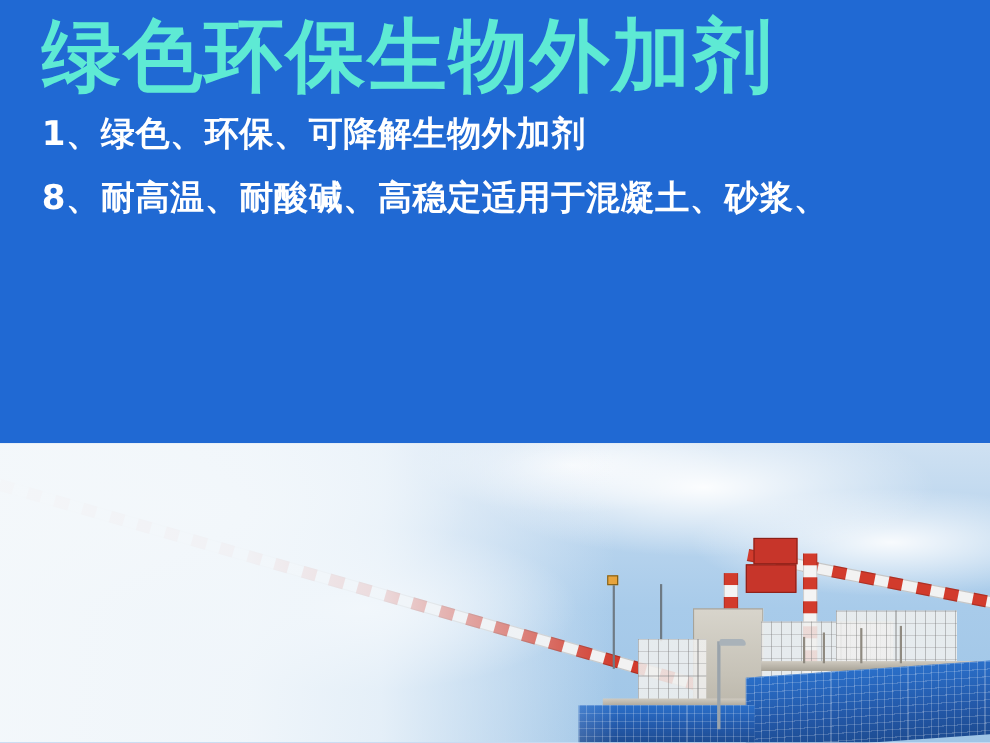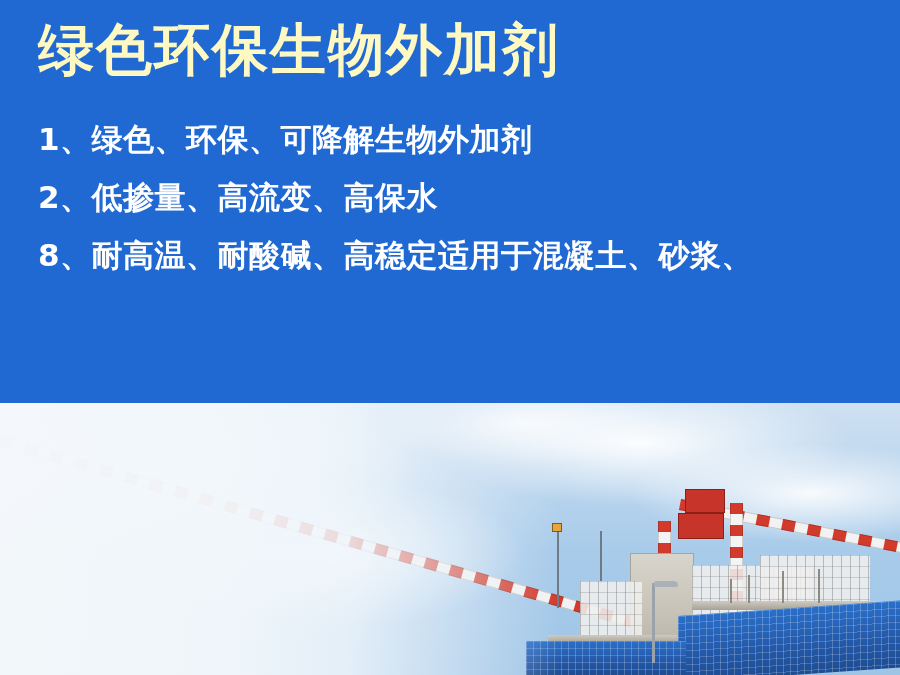--- a/index.html
+++ b/index.html
@@ -16,28 +16,28 @@
 
   
   #banner {
     position:absolute; left:0; top:0;
     width:900px; height:403px;
     background:#2069d3;
     overflow:hidden;
   }
   #poster-title {
     position:absolute; left:38px; top:4px;
-    font-size:56px; line-height:92px;
-    font-weight:bold; color:#fef9c3;
+    font-size:72px; line-height:92px;
+    font-weight:bold; color:#5eead4;
     letter-spacing:2px;
     white-space:nowrap;
     font-family:"DejaVu Sans","Liberation Sans",sans-serif;
   }
   #feature-list {
-    position:absolute; left:38px; top:110px;
+    position:absolute; left:38px; top:93px;
     width:830px;
   }
   .feature-line {
     color:#ffffff;
     font-size:31px;
     line-height:58px;
     font-weight:bold;
     white-space:nowrap;
     letter-spacing:0.5px;
   }
@@ -126,21 +126,20 @@
 <body>
 
 <div id="poster">
 
   <div id="banner">
 
     <div id="poster-title">绿色环保生物外加剂</div>
 
     <div id="feature-list">
       <div class="feature-line">1、绿色、环保、可降解生物外加剂</div>
-      <div class="feature-line">2、低掺量、高流变、高保水</div>
       <div class="feature-line">8、耐高温、耐酸碱、高稳定适用于混凝土、砂浆、</div>
     </div>
 
   </div>
 
   <div id="photo">
 
     <div class="sky"></div>
 
     <div class="site">

